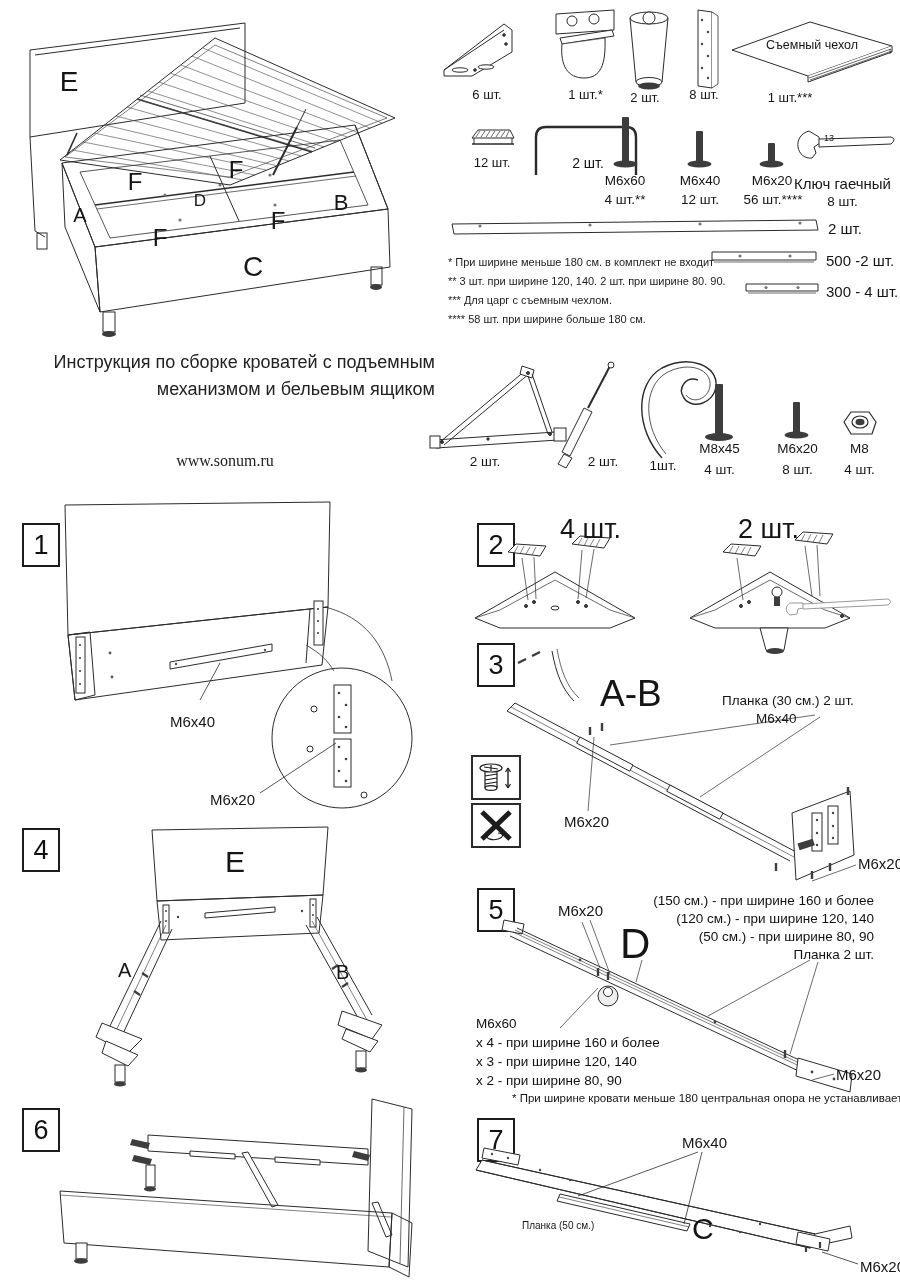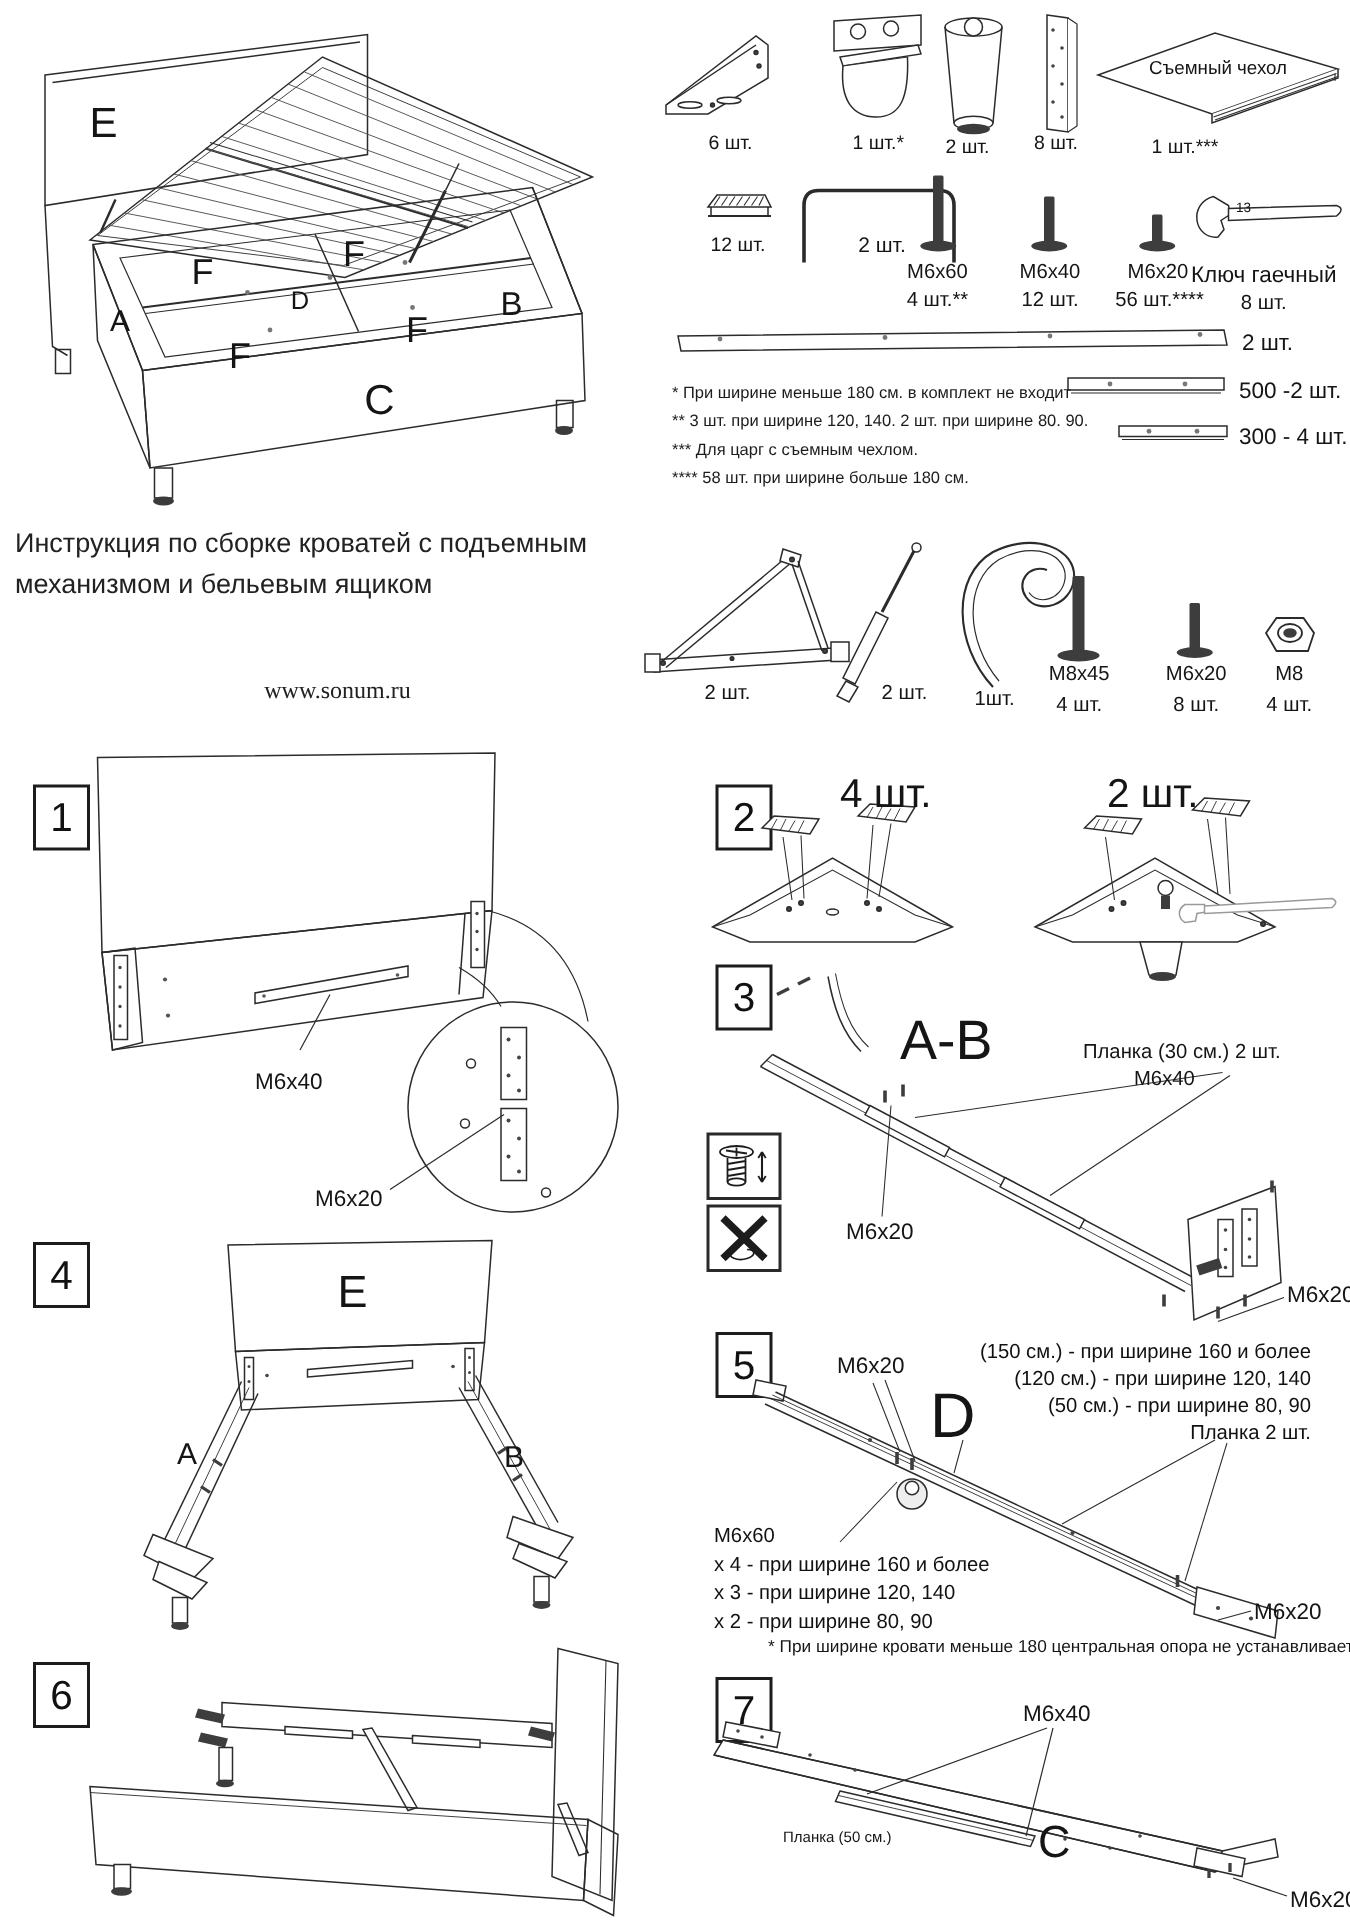--- a/index.html
+++ b/index.html
@@ -15,21 +15,21 @@
     position:absolute; width:34px; height:40px; border:2px solid #1c1c1c;
     display:flex; align-items:center; justify-content:center;
     font-size:27px; color:#111; background:#fff;
   }
   .iconbox {
     position:absolute; width:46px; height:41px; border:2px solid #2a2a2a;
     background:#fff; display:flex; align-items:center; justify-content:center;
   }
   svg { display:block; overflow:visible; }
   svg text { font-family:"Liberation Sans", sans-serif; fill:#151515; }
-  .title-line { font-size:18px; text-align:left; color:#222; }
+  .title-line { font-size:18px; text-align:right; color:#222; }
   .website { font-size:16px; text-align:center; color:#222; }
   .mech-title { font-size:14.5px; text-align:center; color:#151515; }
   .note-line { font-size:11px; margin-bottom:7px; color:#1c1c1c; }
   .plank-qty { font-size:15px; }
 </style>
 </head>
 <body>
 
 <div class="page">
 

